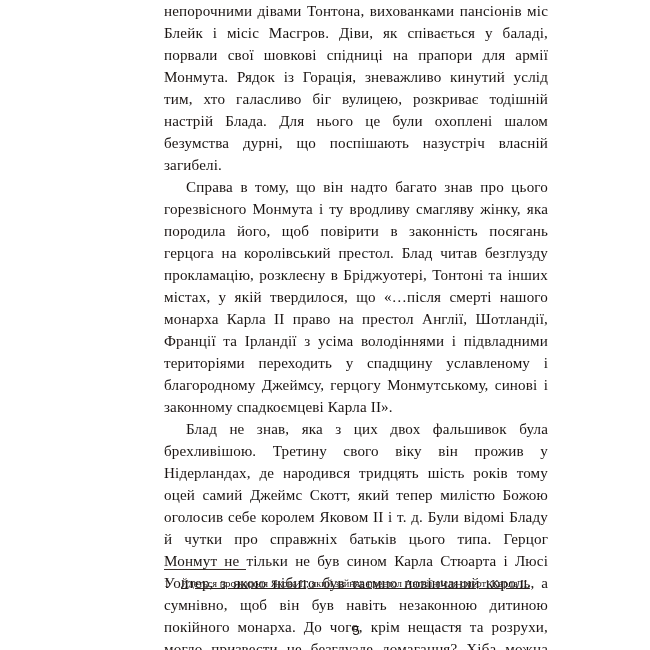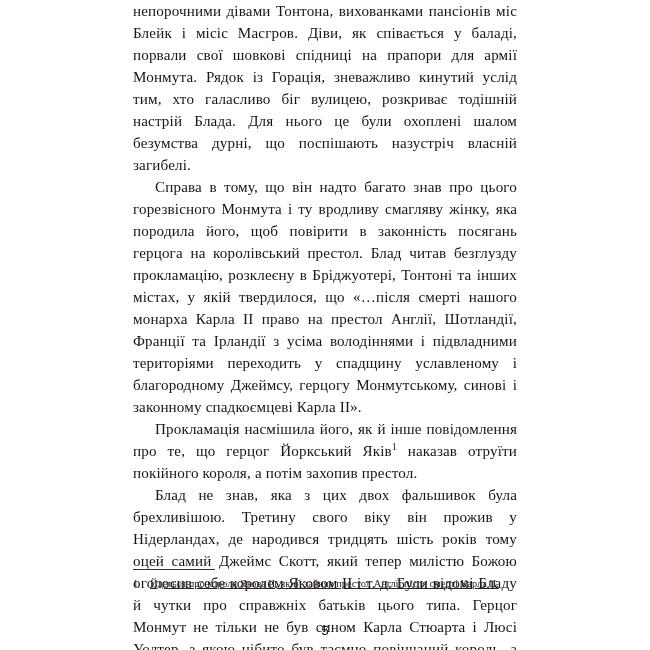--- a/index.html
+++ b/index.html
@@ -12,20 +12,21 @@
     background: #ffffff;
     font-family: "Liberation Serif", "DejaVu Serif", serif;
     color: #1a1412;
     overflow: hidden;
   }
   .page {
     position: relative;
     width: 520px;
     height: 650px;
     box-sizing: border-box;
+    margin-left: 31px;
   }
   .text-block {
     position: absolute;
     left: 133px;
     top: 0px;
     width: 384px;
   }
   .para {
     margin: 0;
     padding: 0;
@@ -91,21 +92,20 @@
 <body>
 
 <div class="page">
 
   <div class="text-block">
 
     <p class="para first">непорочними дівами Тонтона, вихованками пансіонів міс Блейк і місіс Масгров. Діви, як співається у баладі, порвали свої шовкові спідниці на прапори для армії Монмута. Рядок із Горація, зневажливо кинутий услід тим, хто галасливо біг вулицею, розкриває тодішній настрій Блада. Для нього це були охоплені шалом безумства дурні, що поспішають назустріч власній загибелі.</p>
 
     <p class="para">Справа в тому, що він надто багато знав про цього горезвісного Монмута і ту вродливу смагляву жінку, яка породила його, щоб повірити в законність посягань герцога на королівський престол. Блад читав безглузду прокламацію, розклеєну в Бріджуотері, Тонтоні та інших містах, у якій твердилося, що «…після смерті нашого монарха Карла II право на престол Англії, Шотландії, Франції та Ірландії з усіма володіннями і підвладними територіями переходить у спадщину уславленому і благородному Джеймсу, герцогу Монмутському, синові і законному спадкоємцеві Карла II».</p>
 
-    <p class="para"><span>Прокламація насмішила його, як й інше повідомлення про те, що герцог Йоркський Яків</span><sup class="fn-ref">1</sup><span> наказав отруїти покійного короля, а потім захопив престол.</span></p>
 
     <p class="para">Блад не знав, яка з цих двох фальшивок була брехливішою. Третину свого віку він прожив у Нідерландах, де народився тридцять шість років тому оцей самий Джеймс Скотт, який тепер милістю Божою оголосив себе королем Яковом II і т. д. Були відомі Бладу й чутки про справжніх батьків цього типа. Герцог Монмут не тільки не був сином Карла Стюарта і Люсі Уолтер, з якою нібито був таємно повінчаний король, а сумнівно, щоб він був навіть незаконною дитиною покійного монарха. До чого, крім нещастя та розрухи, могло призвести це безглузде домагання? Хіба можна сподіватися, що Англія колись</p>
 
   </div>
 
   <div class="footnote-area">
     <div class="fn-rule"></div>
     <div class="fn-item">
       <span class="fn-num">1</span>
       <span class="fn-text">Йдеться про короля Якова II, який зайняв престол Англії після смерті Карла II.</span>

